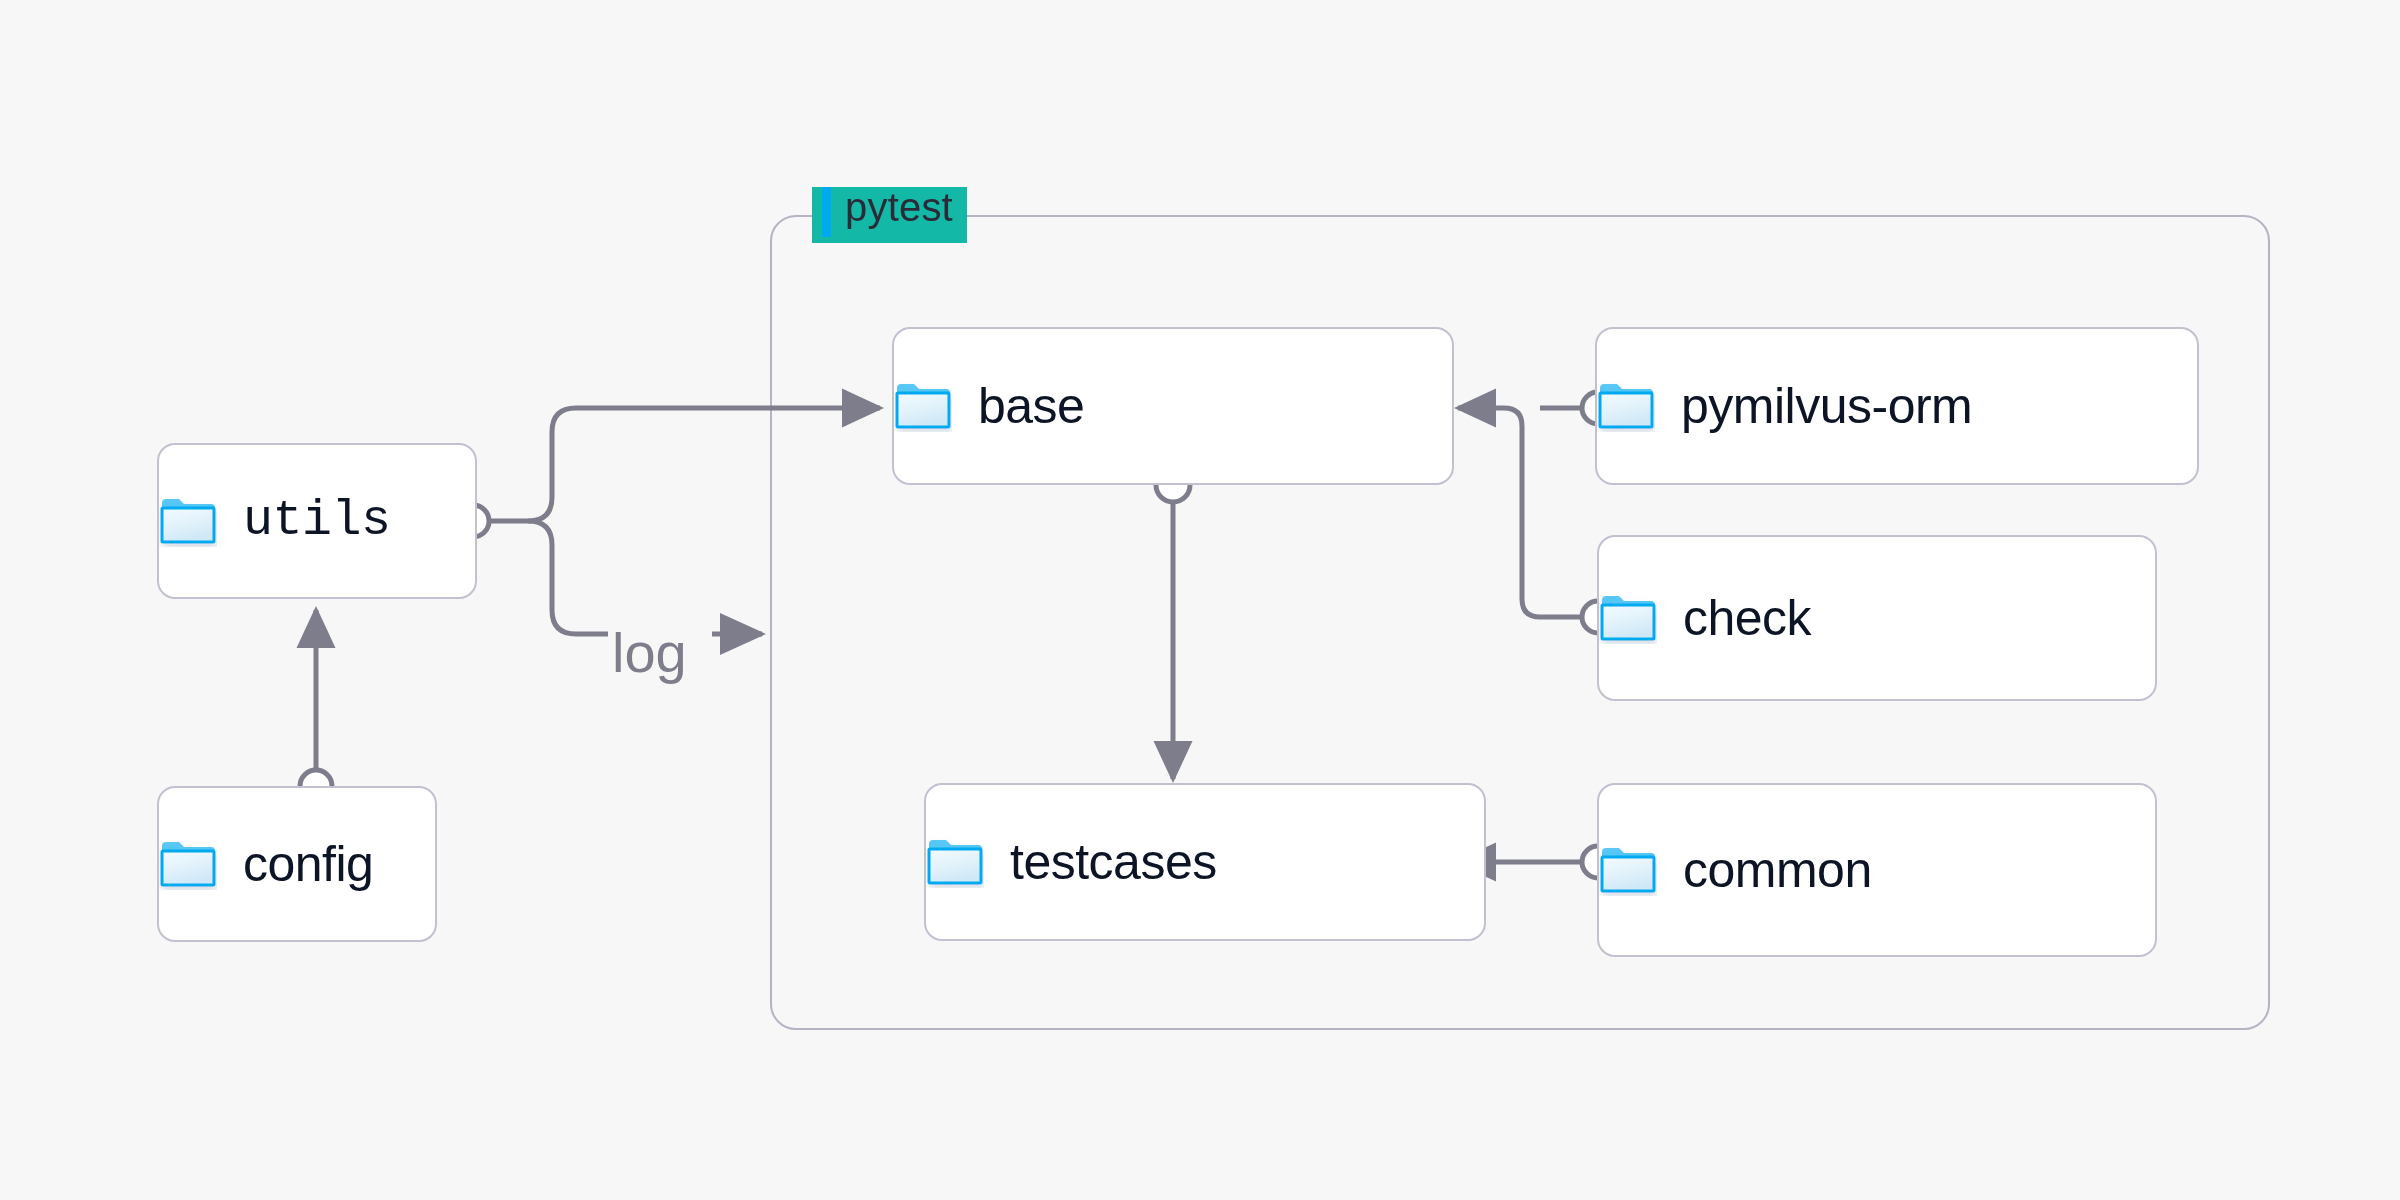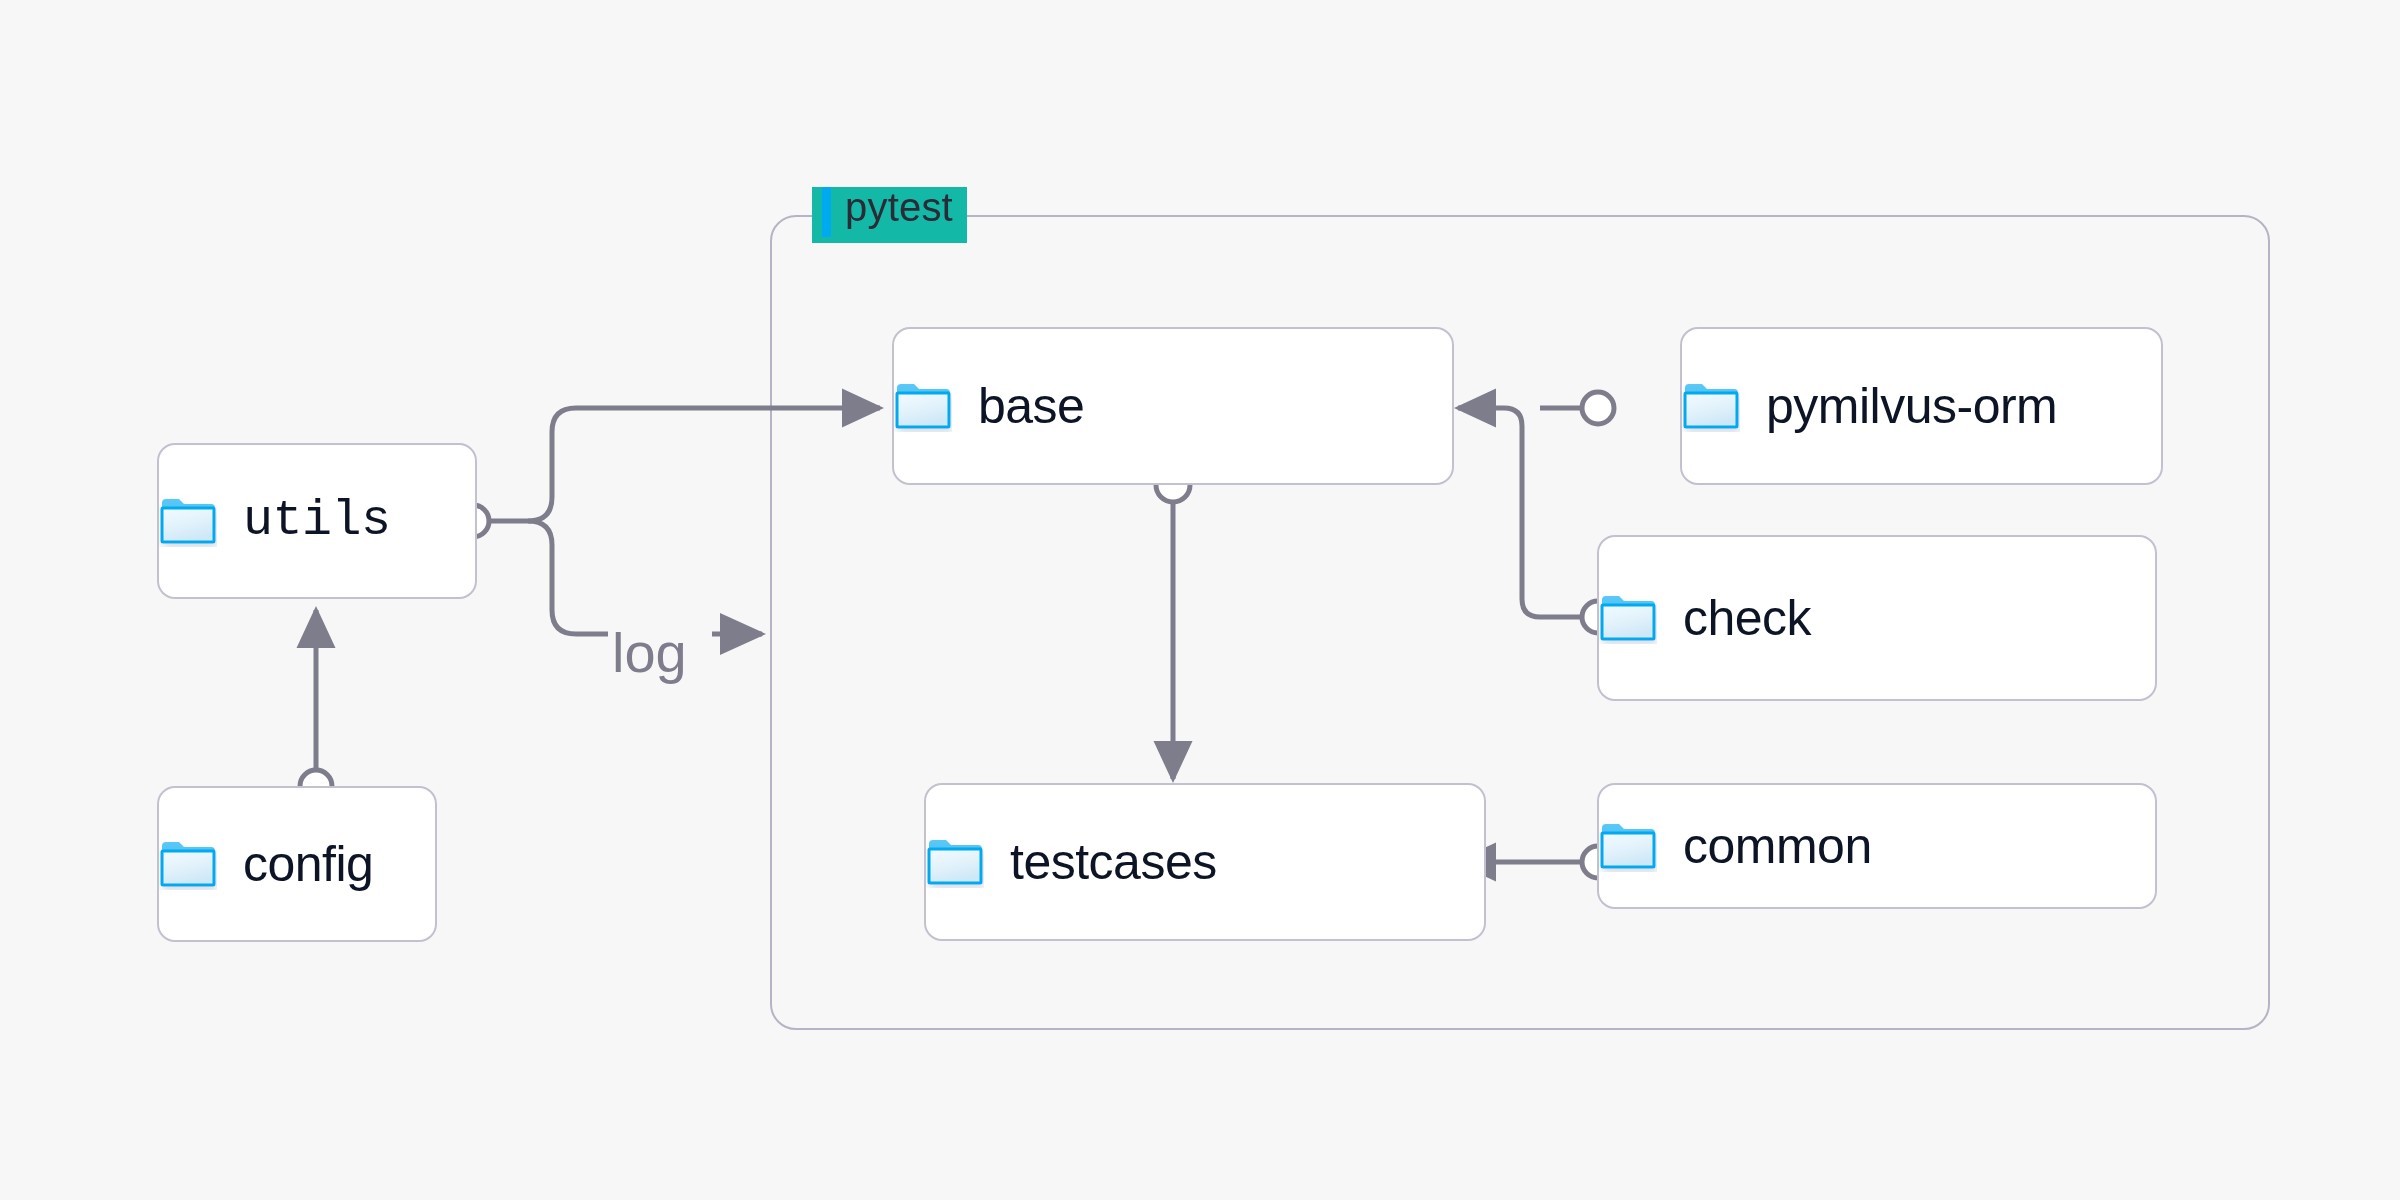--- a/index.html
+++ b/index.html
@@ -208,41 +208,41 @@
   <div class="node" style="left:924px; top:783px; width:562px; height:158px;">
     <svg class="folder-icon" viewBox="0 0 58 52">
       <g filter="url(#folderShadow)">
         <path d="M3 8 q0-4 4-4 h13 l5 5 h27 q4 0 4 4 v31 q0 4 -4 4 h-45 q-4 0 -4 -4 z" fill="url(#folderTab)"></path>
         <rect x="3" y="13" width="52" height="34" rx="1" fill="url(#folderFace)" stroke="#00aaf0" stroke-width="3"></rect>
       </g>
     </svg>
     <span class="label">testcases</span>
   </div>
 
-  <div class="node" style="left:1680px; top:327px; width:483px; height:158px;">
+  <div class="node" style="left:1595px; top:327px; width:604px; height:158px;">
     <svg class="folder-icon" viewBox="0 0 58 52">
       <g filter="url(#folderShadow)">
         <path d="M3 8 q0-4 4-4 h13 l5 5 h27 q4 0 4 4 v31 q0 4 -4 4 h-45 q-4 0 -4 -4 z" fill="url(#folderTab)"></path>
         <rect x="3" y="13" width="52" height="34" rx="1" fill="url(#folderFace)" stroke="#00aaf0" stroke-width="3"></rect>
       </g>
     </svg>
     <span class="label">pymilvus-orm</span>
   </div>
 
   <div class="node" style="left:1597px; top:535px; width:560px; height:166px;">
     <svg class="folder-icon" viewBox="0 0 58 52">
       <g filter="url(#folderShadow)">
         <path d="M3 8 q0-4 4-4 h13 l5 5 h27 q4 0 4 4 v31 q0 4 -4 4 h-45 q-4 0 -4 -4 z" fill="url(#folderTab)"></path>
         <rect x="3" y="13" width="52" height="34" rx="1" fill="url(#folderFace)" stroke="#00aaf0" stroke-width="3"></rect>
       </g>
     </svg>
     <span class="label">check</span>
   </div>
 
-  <div class="node" style="left:1597px; top:783px; width:560px; height:126px;">
+  <div class="node" style="left:1597px; top:783px; width:560px; height:174px;">
     <svg class="folder-icon" viewBox="0 0 58 52">
       <g filter="url(#folderShadow)">
         <path d="M3 8 q0-4 4-4 h13 l5 5 h27 q4 0 4 4 v31 q0 4 -4 4 h-45 q-4 0 -4 -4 z" fill="url(#folderTab)"></path>
         <rect x="3" y="13" width="52" height="34" rx="1" fill="url(#folderFace)" stroke="#00aaf0" stroke-width="3"></rect>
       </g>
     </svg>
     <span class="label">common</span>
   </div>
 
   <div class="edge-label" style="left:612px; top:610px;">log</div>

